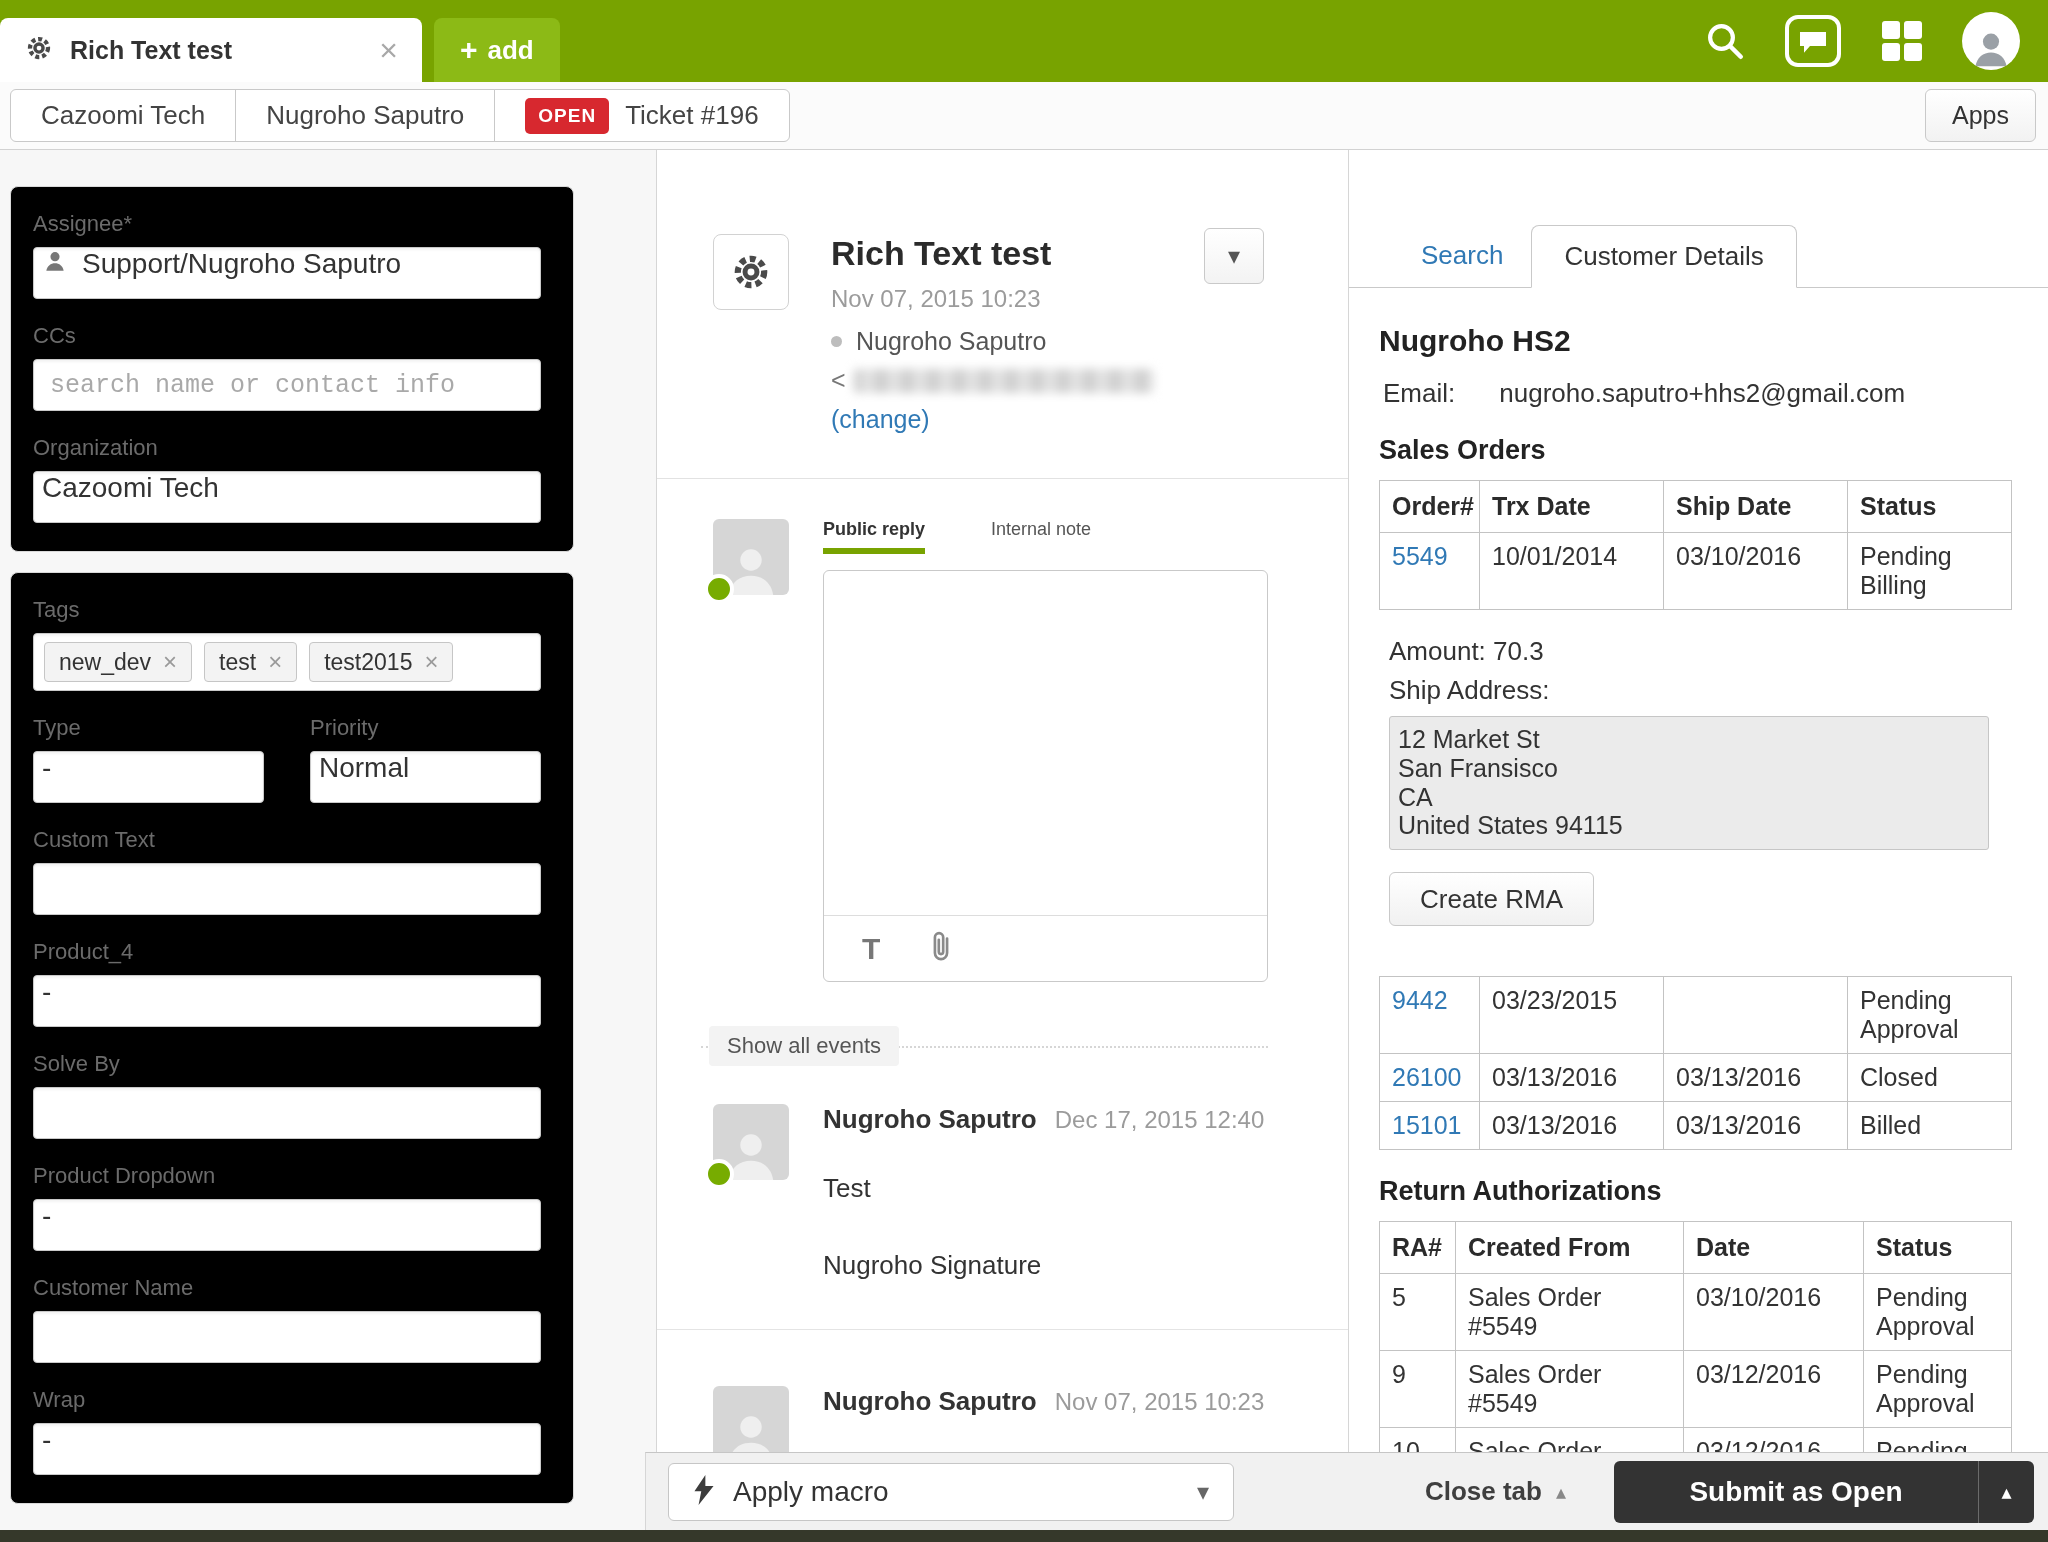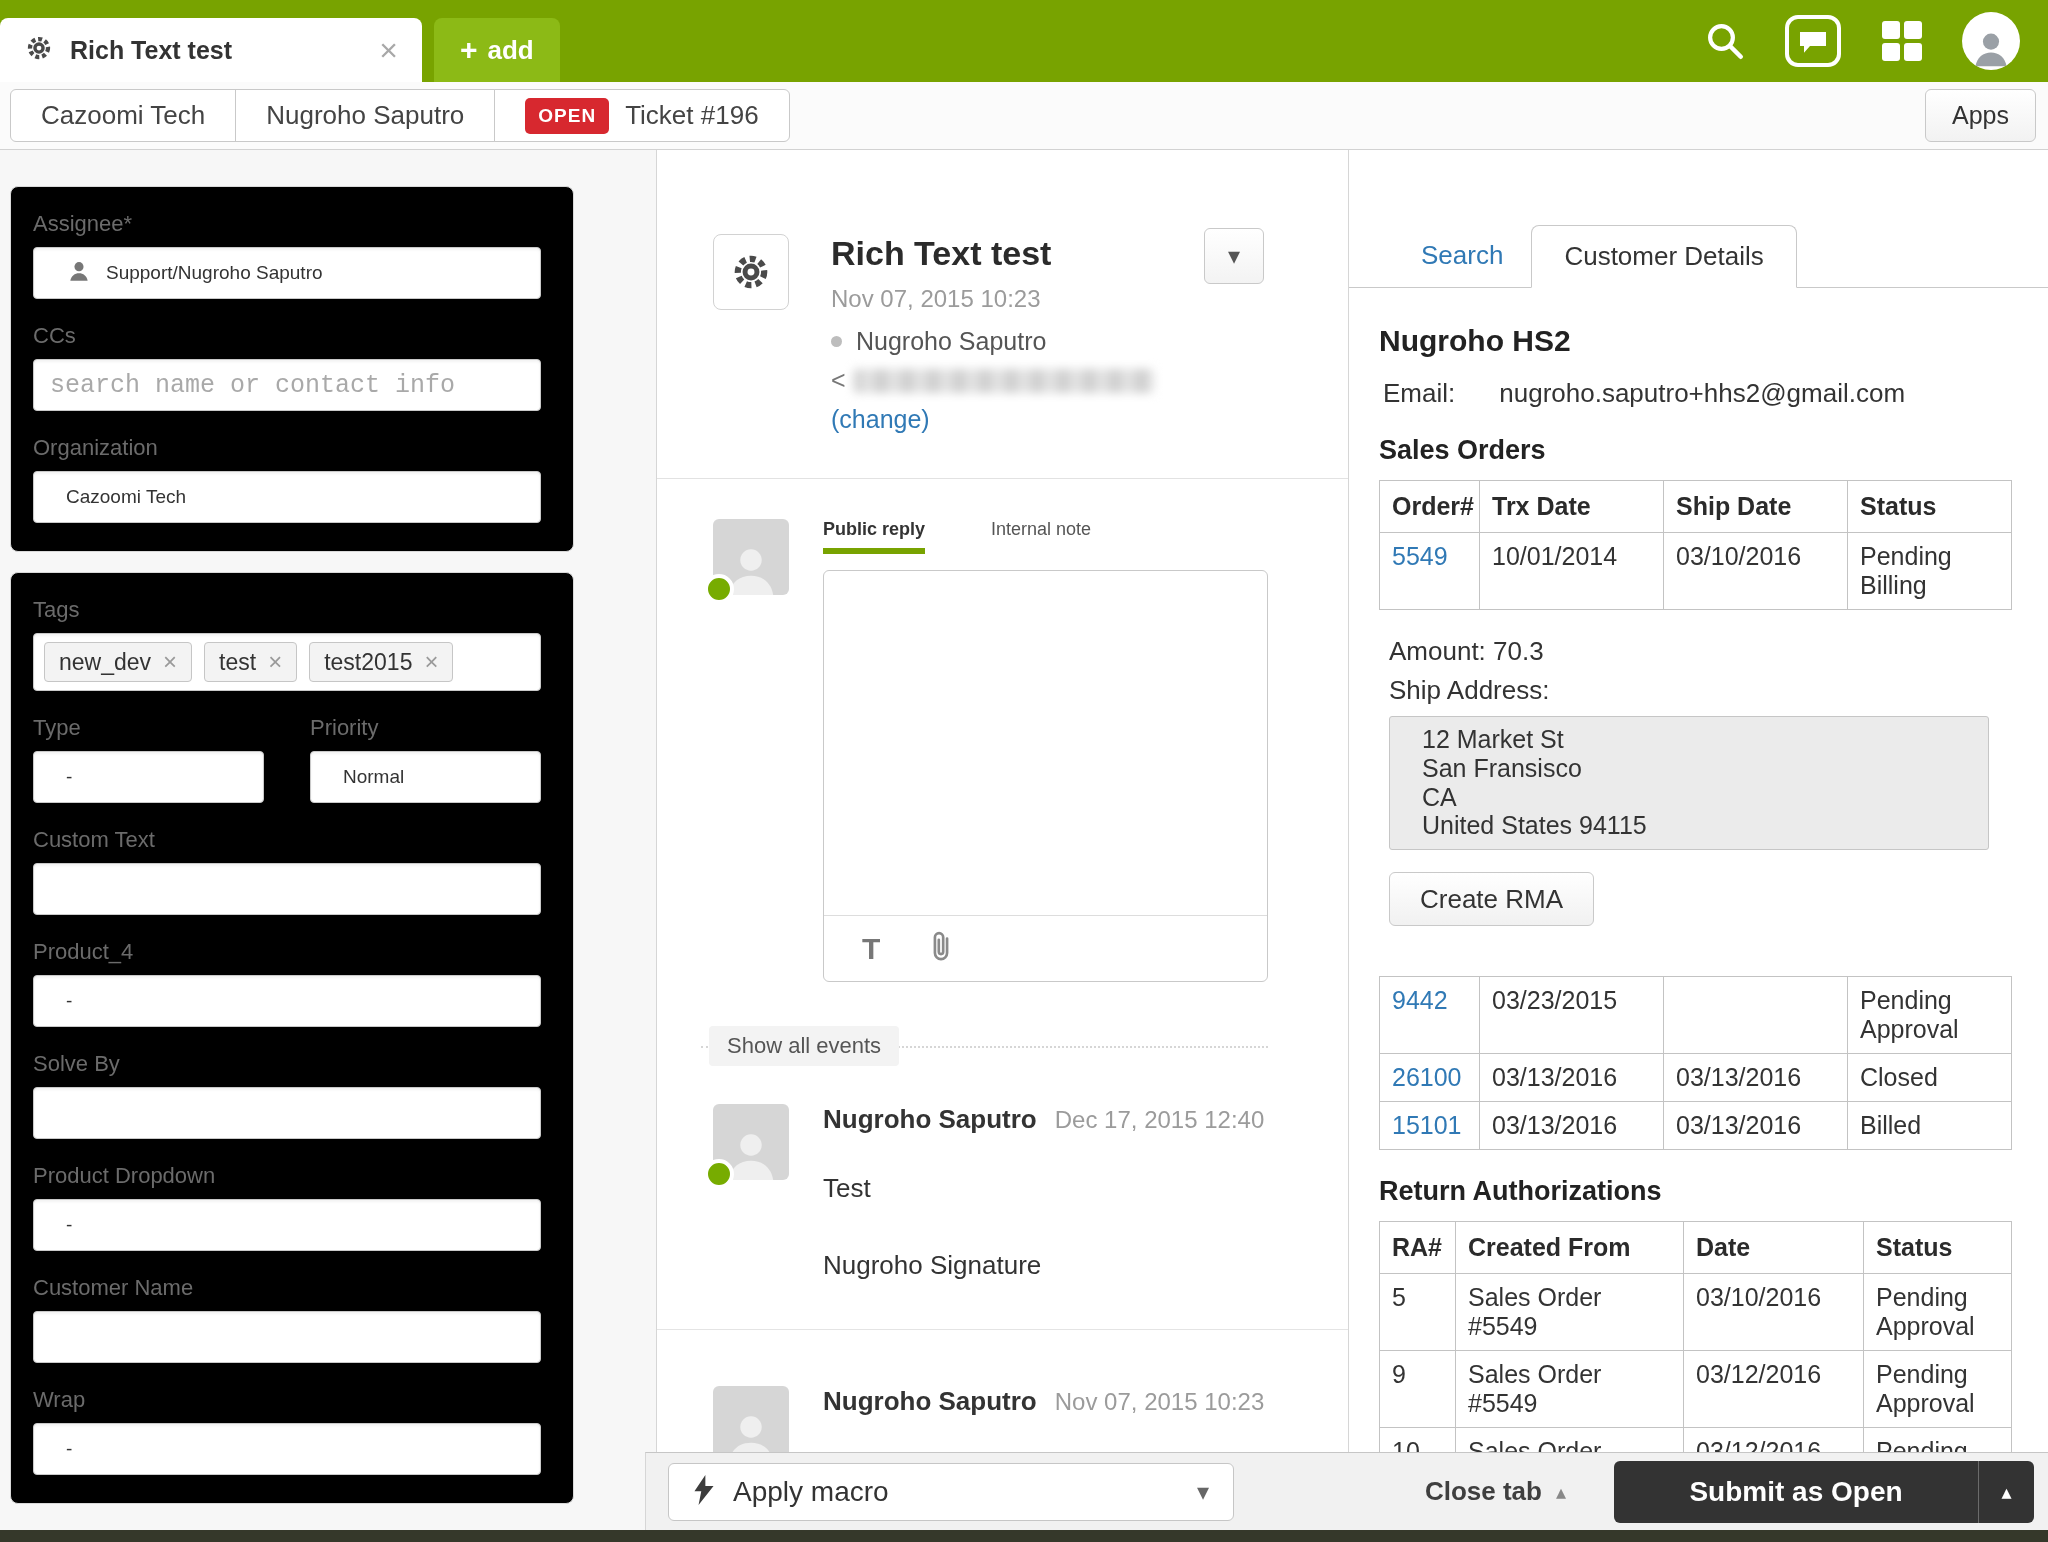--- a/index.html
+++ b/index.html
@@ -26,21 +26,21 @@
   .crumb.last{border-radius:0 6px 6px 0}
   .open-badge{background:#d7282f;color:#fff;font-size:19px;font-weight:700;letter-spacing:1px;padding:7px 13px;border-radius:5px}
   .apps-btn{position:absolute;right:12px;top:7px;height:53px;padding:0 26px;border:1px solid #c9c9c9;border-radius:6px;background:linear-gradient(#fff,#f2f2f2);display:flex;align-items:center;font-size:25px;color:#333}
 
   
   .left-col{position:absolute;top:150px;left:0;width:656px;bottom:12px;background:#f7f7f7;overflow:hidden}
   .side-card{margin:0 18px 20px 10px;background:#000000;border:1px solid #d9d9d9;border-radius:8px;padding:24px 32px 28px 22px;width:564px}
   .side-card.first{margin-top:36px}
   .f-label{font-size:22px;color:#6b6b6b;margin:24px 0 10px}
   .f-label.top{margin-top:0}
-  .f-box{height:52px;border:1px solid #c9c9c9;border-radius:4px;background:#fff;display:flex;align-items:center;padding:0 32px;font-size:19px;color:#333;gap:14px;box-shadow:inset 0 2px 3px rgba(0,0,0,.05)}
+  .f-box{height:52px;border:1px solid #c9c9c9;border-radius:4px;background:#fff;display:flex;padding:0 8px;font-size:28px;color:#333;gap:14px;box-shadow:inset 0 2px 3px rgba(0,0,0,.05)}
   input.f-input{width:100%;height:52px;border:1px solid #c9c9c9;border-radius:4px;padding:0 16px;font-size:25px;color:#333;font-family:Liberation Mono, monospace;box-shadow:inset 0 2px 3px rgba(0,0,0,.05);outline:none;background:#fff}
   input.f-input::placeholder{color:#a9a9a9}
   .tags-box{min-height:58px;border:1px solid #c9c9c9;border-radius:4px;padding:8px 10px;display:flex;gap:12px;flex-wrap:wrap;box-shadow:inset 0 2px 3px rgba(0,0,0,.05);background:#fff}
   .tag-chip{display:flex;align-items:center;gap:12px;background:#f3f3f3;border:1px solid #c6c6c6;border-radius:4px;padding:0 14px;height:40px;font-size:23px;color:#333}
   .tag-x{color:#9a9a9a;font-size:24px;line-height:1}
   .two-col{display:flex;gap:46px}
   .two-col .col{flex:1}
 
   
   .center-col{position:absolute;left:656px;top:150px;width:693px;bottom:90px;border-left:1px solid #d6d6d6;border-right:1px solid #d6d6d6;background:#fff;overflow:hidden}
@@ -88,21 +88,21 @@
   .email-line{display:flex;gap:44px;font-size:26px;margin-top:20px;padding-left:4px}
   .sec-title{font-size:27px;font-weight:700;margin-top:26px;color:#222}
   table.grid{border-collapse:collapse;margin-top:14px;table-layout:fixed;width:633px}
   .grid th,.grid td{border:1px solid #c3c3c3;font-size:25px;padding:9px 12px;text-align:left;vertical-align:top;overflow:hidden}
   .grid th{font-weight:700;padding:11px 12px;color:#2b2b2b}
   .grid .link{color:#3079b5;text-decoration:none}
   table.cont{margin-top:0}
   .detail-block{padding:26px 10px 24px}
   .detail-amount,.detail-label{font-size:26px;color:#333}
   .detail-label{margin-top:8px}
-  textarea.addr{display:block;width:600px;height:134px;background:#ebebeb;border:1px solid #c6c6c6;border-radius:3px;font-family:inherit;font-size:25px;line-height:1.15;padding:8px 32px;color:#333;resize:none;margin-top:10px;outline:none}
+  textarea.addr{display:block;width:600px;height:134px;background:#ebebeb;border:1px solid #c6c6c6;border-radius:3px;font-family:inherit;font-size:25px;line-height:1.15;padding:8px 8px;color:#333;resize:none;margin-top:10px;outline:none}
   .create-rma{margin:22px 0 26px;height:54px;padding:0 30px;border:1px solid #c9c9c9;border-radius:6px;background:linear-gradient(#fff,#f1f1f1);font-size:26px;color:#333;display:inline-flex;align-items:center}
 
   
   .footer{position:absolute;left:645px;right:0;top:1452px;height:78px;background:#f1f1f1;border-top:1px solid #c6c6c6;border-left:1px solid #d6d6d6;display:flex;align-items:center;padding:0 14px 0 22px}
   .macro-box{width:566px;height:58px;background:#fff;border:1px solid #c6c6c6;border-radius:6px;display:flex;align-items:center;padding:0 24px;gap:18px}
   .macro-label{font-size:28px;color:#333;flex:1}
   .macro-caret{color:#666;font-size:24px}
   .close-tab{margin-left:auto;display:flex;align-items:center;gap:14px;font-size:26px;font-weight:700;color:#3f3f3f;margin-right:48px}
   .close-caret{color:#888;font-size:20px}
   .submit-btn{width:420px;height:62px;background:#333;border-radius:6px;display:flex;align-items:stretch;color:#fff;overflow:hidden}

